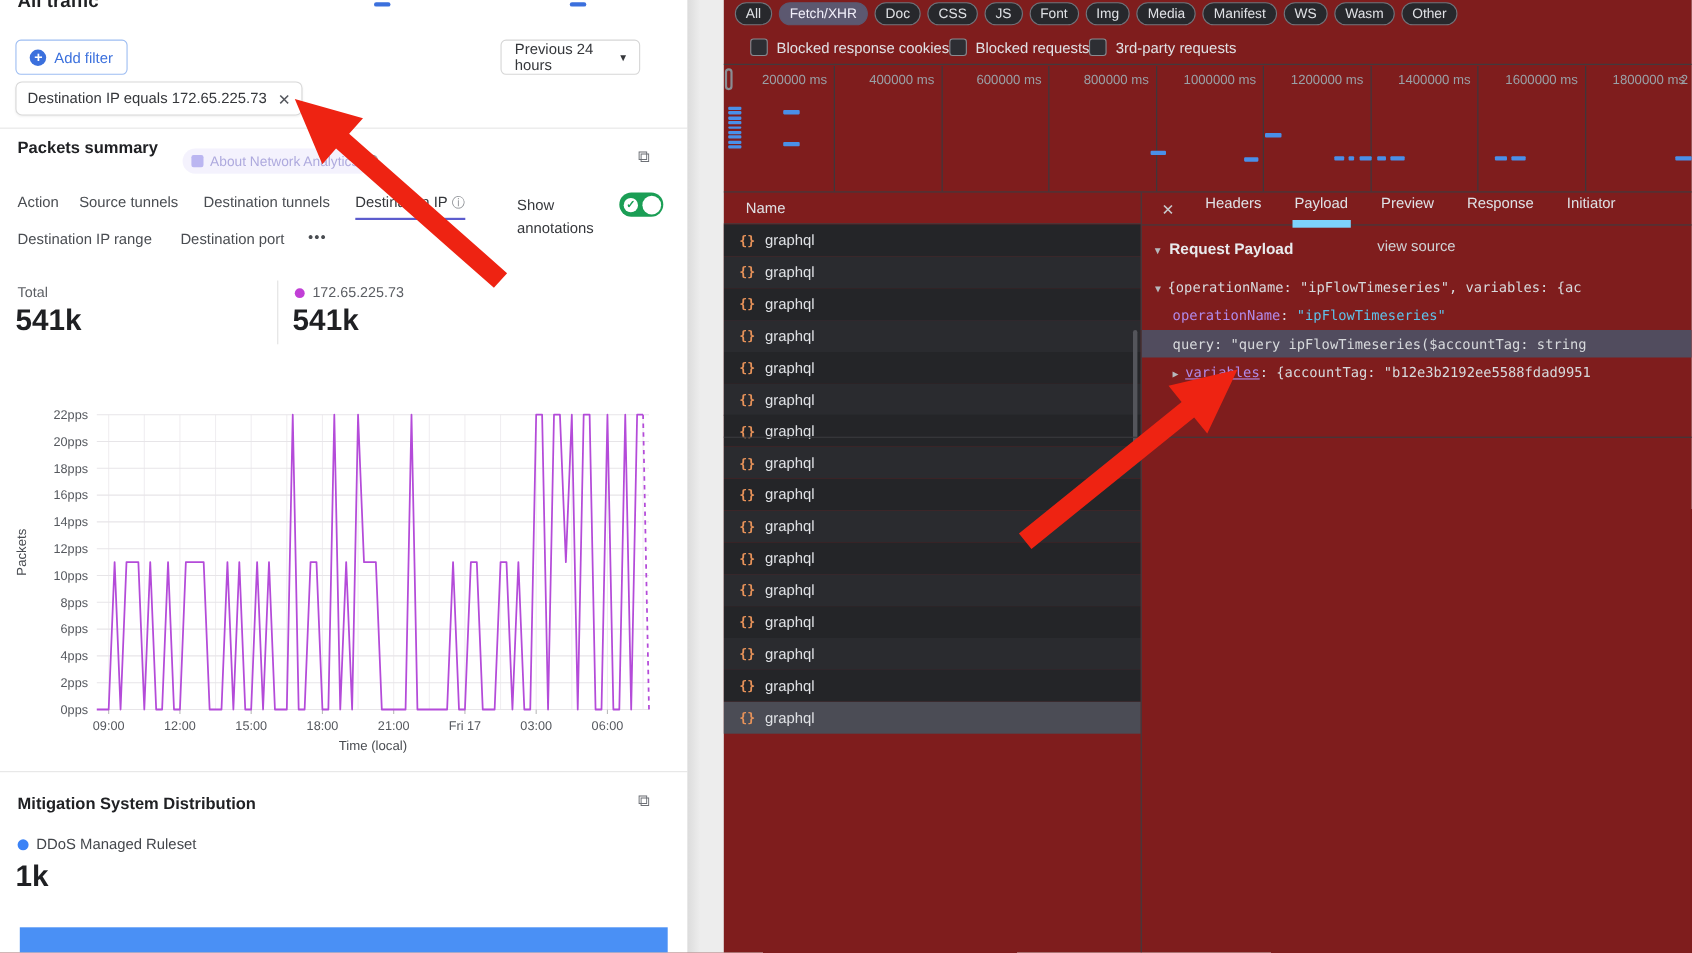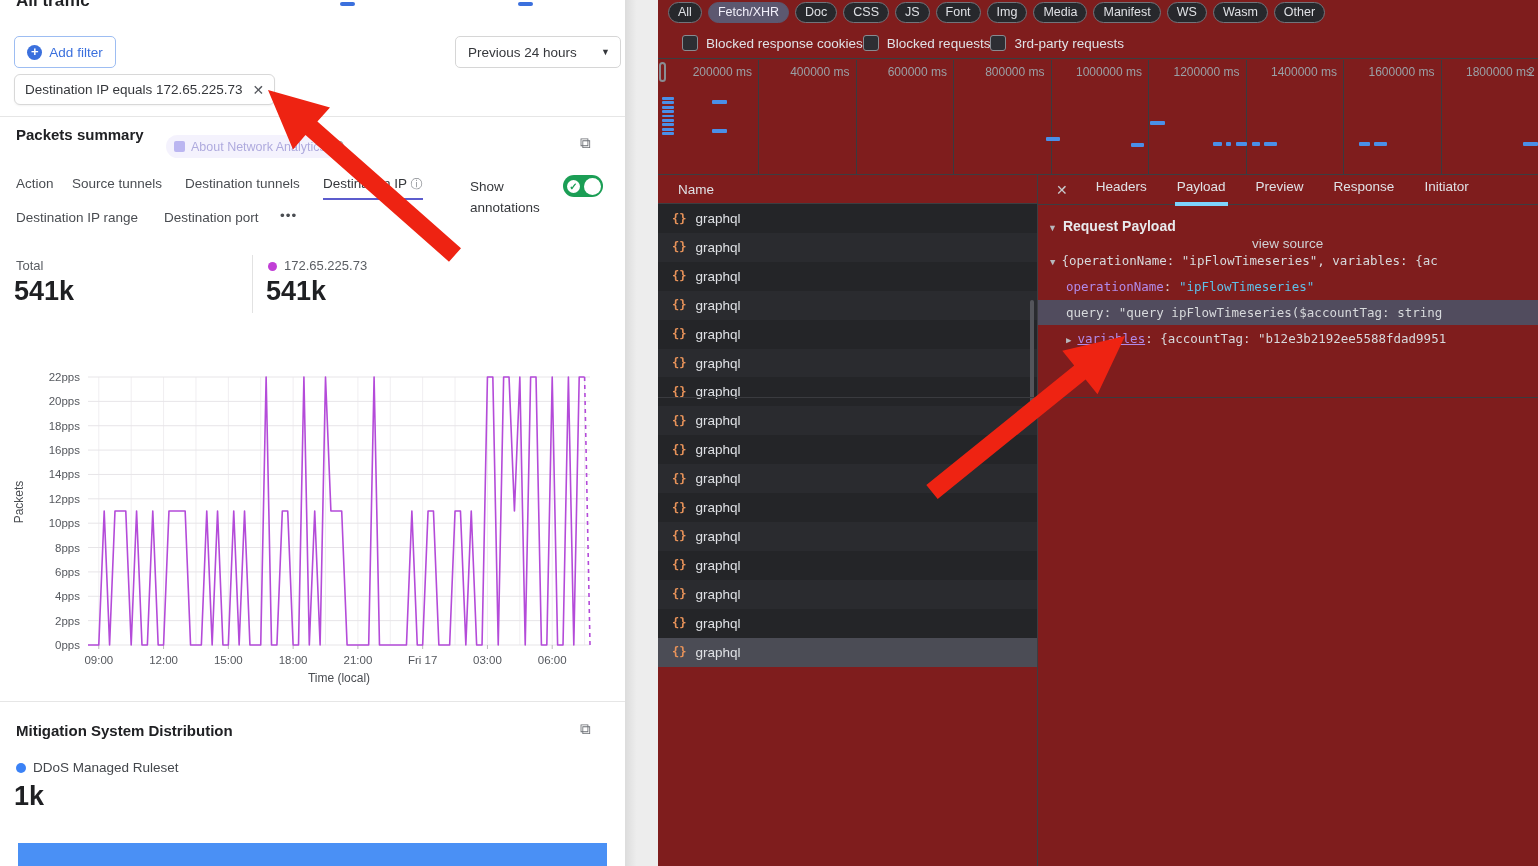--- a/index.html
+++ b/index.html
@@ -11,21 +11,21 @@
   #gap-strip{left:625px;top:0;width:33px;height:866px;
              background:linear-gradient(90deg,#dcdcdc 0%,#ededed 35%,#ededed 100%);}
   .cut-title{left:16px;top:-9px;font-size:17px;font-weight:bold;color:#1f2023;}
   .top-dash{top:2px;height:4px;border-radius:2px;background:#3b70dd;}
   .btn{box-sizing:border-box;border-radius:5px;font-size:13.5px;display:flex;
        align-items:center;background:#fff;}
   #add-filter-btn{left:14px;top:36px;width:102px;height:32px;border:1px solid #9dbdf2;
        color:#3b70dd;justify-content:center;gap:7px;cursor:pointer;}
   .plus-circle{width:15px;height:15px;border-radius:50%;background:#3b70dd;color:#fff;
        font-size:13px;line-height:14px;text-align:center;font-weight:bold;}
-  #time-range-btn{left:455px;top:36px;width:166px;height:32px;border:1px solid #d6d6d6;
+  #time-range-btn{left:455px;top:36px;width:127px;height:32px;border:1px solid #d6d6d6;
        color:#35373b;justify-content:space-between;padding:0 10px 0 12px;cursor:pointer;}
   .caret-down{font-size:9px;color:#35373b;}
   #filter-chip{left:14px;top:74px;height:31px;box-sizing:border-box;border:1px solid #d8d8d8;
        border-radius:6px;display:flex;align-items:center;padding:0 10px;gap:10px;
        font-size:13.5px;color:#35373b;background:#fff;box-shadow:0 1px 2px rgba(0,0,0,.05);}
   .x-glyph{color:#55585e;font-size:14px;cursor:pointer;}
   .hr{left:0;width:625px;height:1px;background:#e6e6e6;}
   .section-title{font-size:15px;font-weight:bold;color:#202124;}
   .badge{left:166px;top:135px;height:23px;border-radius:12px;background:#edeafc;
        display:flex;align-items:center;gap:6px;padding:0 12px 0 8px;font-size:12.5px;
@@ -58,21 +58,21 @@
   .tl-mark{height:4px;border-radius:1px;background:#4a8fe8;}
   .dt-border{background:#3c3d41;}
   .name-header{left:0;top:175px;width:379px;height:29px;box-sizing:border-box;
        border-bottom:1px solid #3c3d41;font-size:13.5px;color:#dfe1e5;
        display:flex;align-items:center;padding-left:20px;}
   .req-row{left:0;width:379px;height:29px;display:flex;align-items:center;gap:9px;
        padding-left:14px;box-sizing:border-box;font-size:13.5px;color:#dfe1e5;cursor:pointer;}
   .req-row .fico{color:#e8935a;font-family:"DejaVu Sans Mono",monospace;font-size:12px;font-weight:bold;}
   .req-row.sel{background:#4b4c55;}
   .pp-tab{font-size:13.5px;color:#dfe1e5;cursor:pointer;padding:5px 2px 8px;}
-  .pp-tab.active{border-bottom:4px solid #7dd3fc;text-align:right;}
+  .pp-tab.active{border-bottom:7px solid #7dd3fc;text-align:right;}
   .mono{font-family:"DejaVu Sans Mono",monospace;font-size:12.5px;}
   .seg-plain{color:#d7d9dc;}
   .seg-key{color:#b18ae8;}
   .seg-underline{text-decoration:underline;}
   .seg-string{color:#5fc0e8;}
   .pp-caret{color:#b6b8bc;font-size:9px;margin-right:6px;}
   #arrow-overlay{left:0;top:0;pointer-events:none;}
 </style>
 </head>
 <body>
@@ -371,21 +371,21 @@
         <span class="pp-tab active">Payload</span>
         <span class="pp-tab">Preview</span>
         <span class="pp-tab">Response</span>
         <span class="pp-tab">Initiator</span>
       </span>
   </div>
 
   <div class="abs" style="left:390px;top:218px;font-size:14px;font-weight:bold;color:#e8eaed;">
     <span class="pp-caret">▼</span><span>Request Payload</span>
   </div>
-  <div class="abs" style="left:594px;top:236px;font-size:13.5px;color:#cfd1d4;cursor:pointer;">view source</div>
+  <div class="abs" style="left:594px;top:216px;font-size:13.5px;color:#cfd1d4;cursor:pointer;">view source</div>
 
   <div class="abs" id="payload-lines" style="left:380px;top:240px;width:500px;height:120px;overflow:hidden;">
       <div class="abs mono" style="left: 0px; top: 8px; width: 500px; height: 25px; line-height: 25px; white-space: nowrap; overflow: hidden; padding-left: 12px; box-sizing: border-box;"><span class="pp-caret">▼</span><span class="seg-plain">{operationName: "ipFlowTimeseries", variables: {ac</span></div>
       <div class="abs mono" style="left: 0px; top: 34px; width: 500px; height: 25px; line-height: 25px; white-space: nowrap; overflow: hidden; padding-left: 28px; box-sizing: border-box;"><span class="seg-key">operationName</span><span class="seg-plain">: </span><span class="seg-string">"ipFlowTimeseries"</span></div>
       <div class="abs mono" style="left: 0px; top: 60px; width: 500px; height: 25px; line-height: 25px; white-space: nowrap; overflow: hidden; padding-left: 28px; box-sizing: border-box; background: rgb(81, 76, 94);"><span class="seg-plain">query</span><span class="seg-plain">: "query ipFlowTimeseries($accountTag: string</span></div>
       <div class="abs mono" style="left: 0px; top: 86px; width: 500px; height: 25px; line-height: 25px; white-space: nowrap; overflow: hidden; padding-left: 28px; box-sizing: border-box;"><span class="pp-caret">▶</span><span class="seg-key seg-underline">variables</span><span class="seg-plain">: {accountTag: "b12e3b2192ee5588fdad9951</span></div>
     </div>
 </div>
 
 <svg id="arrow-overlay" class="abs" width="1538" height="866">

